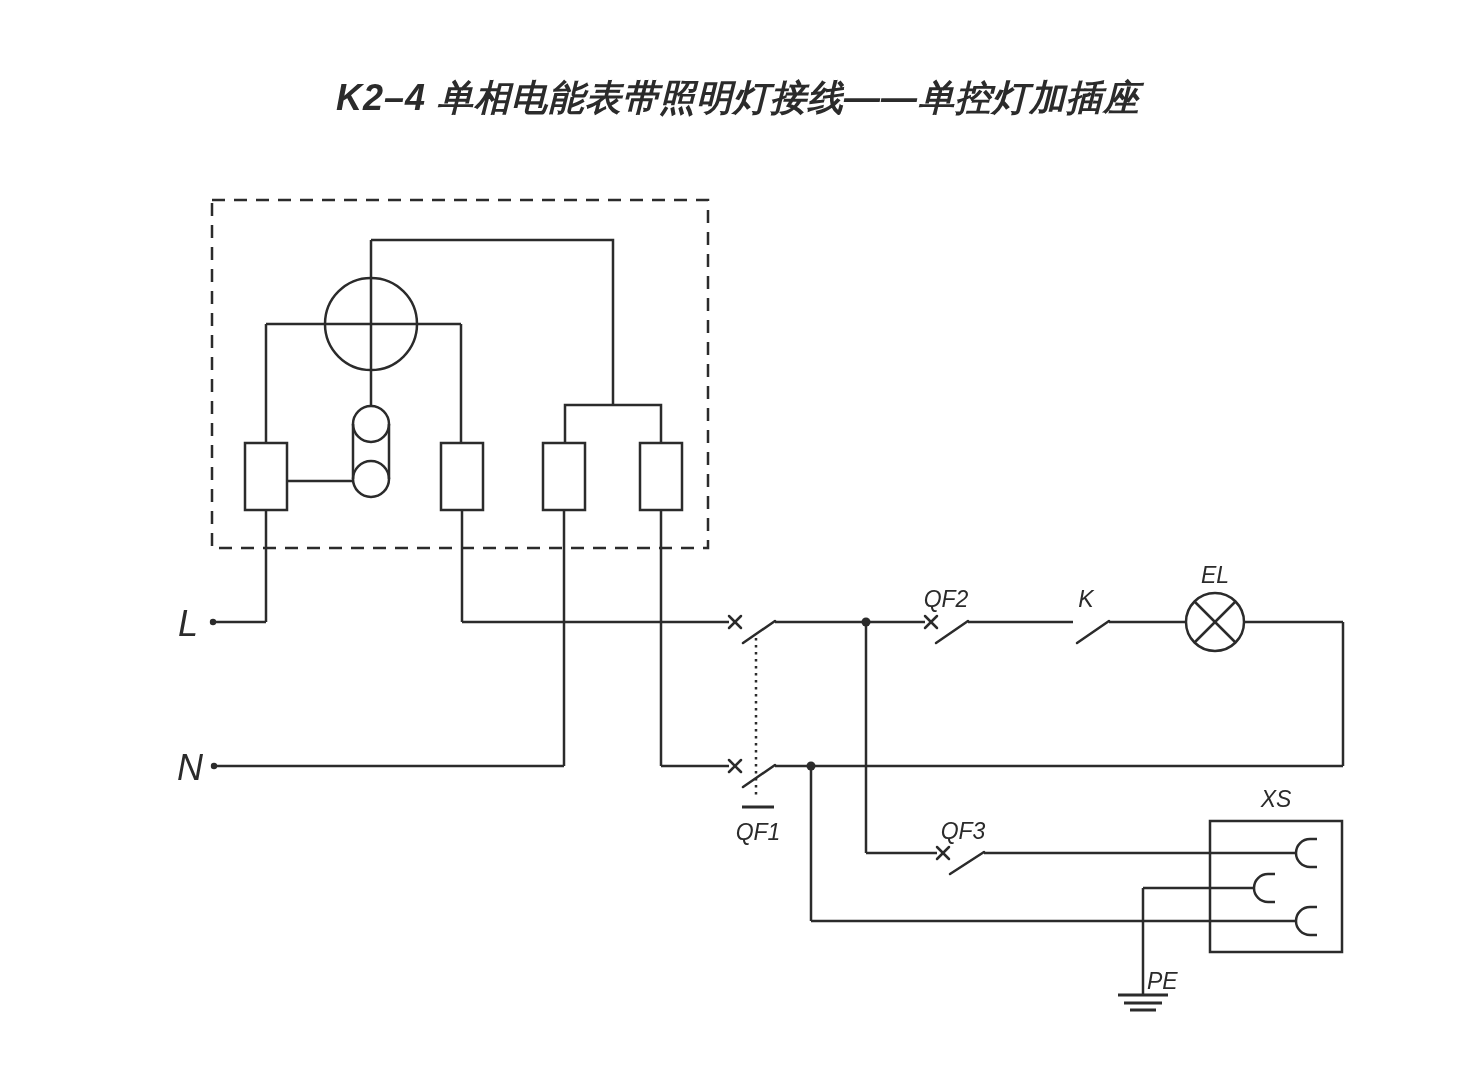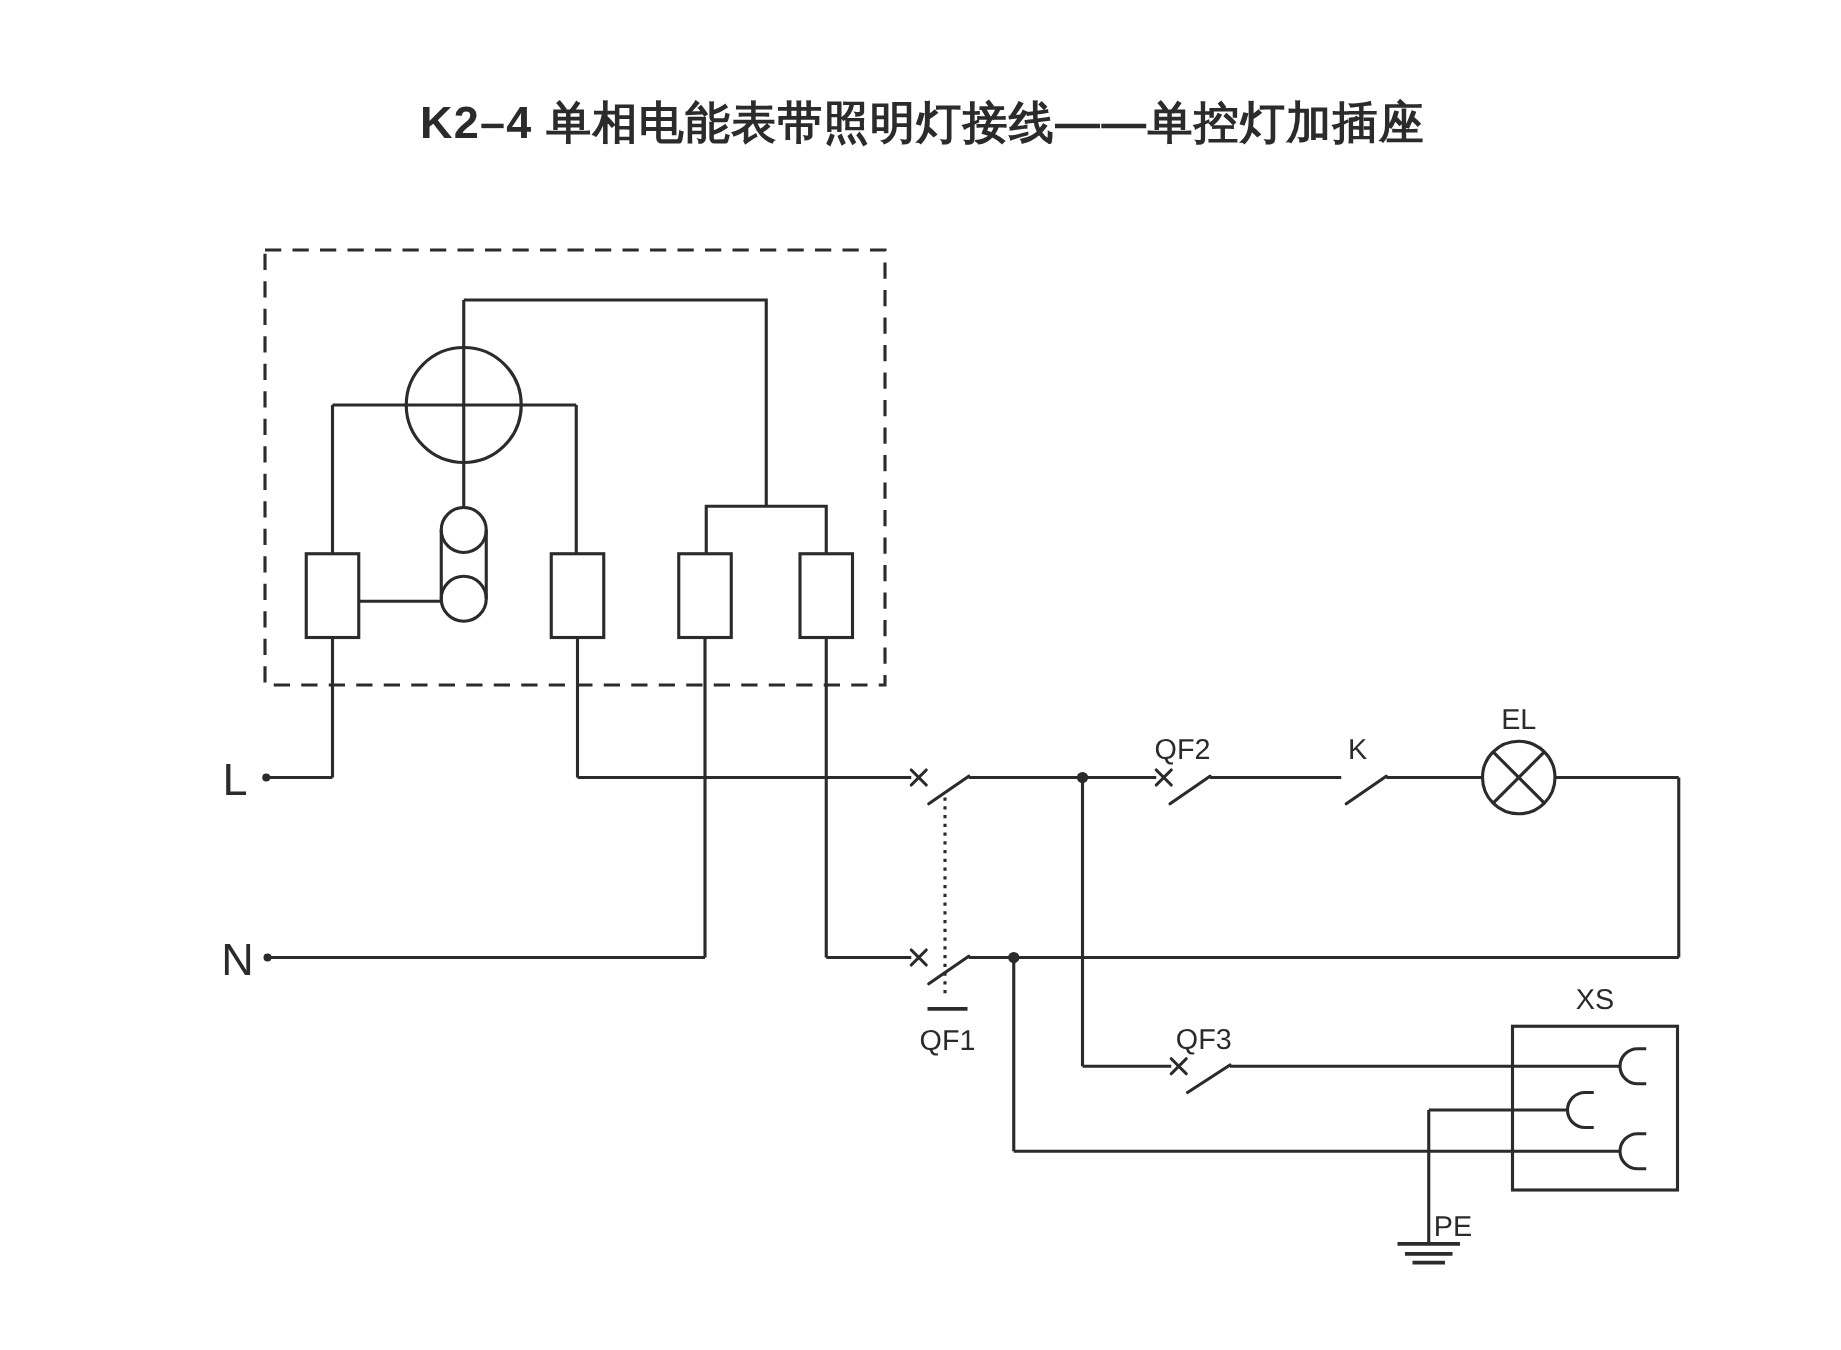--- a/index.html
+++ b/index.html
@@ -3,20 +3,21 @@
 <meta charset="utf-8">
 <style>
   :root { --ink: #2b2b2b; --bg: #ffffff; }
   html, body { margin: 0; padding: 0; background: var(--bg); }
   .stage {
     position: relative;
     width: 1473px;
     height: 1080px;
     background: var(--bg);
     overflow: hidden;
+    font-style: italic;
   }
   svg { display: block; color: var(--ink); }
   svg .w {                       
     stroke: currentColor;
     stroke-width: 2.5;
     fill: none;
     stroke-linecap: butt;
   }
   svg .rd { stroke-linecap: round; }
   svg .dash { stroke-dasharray: 13 9; }

